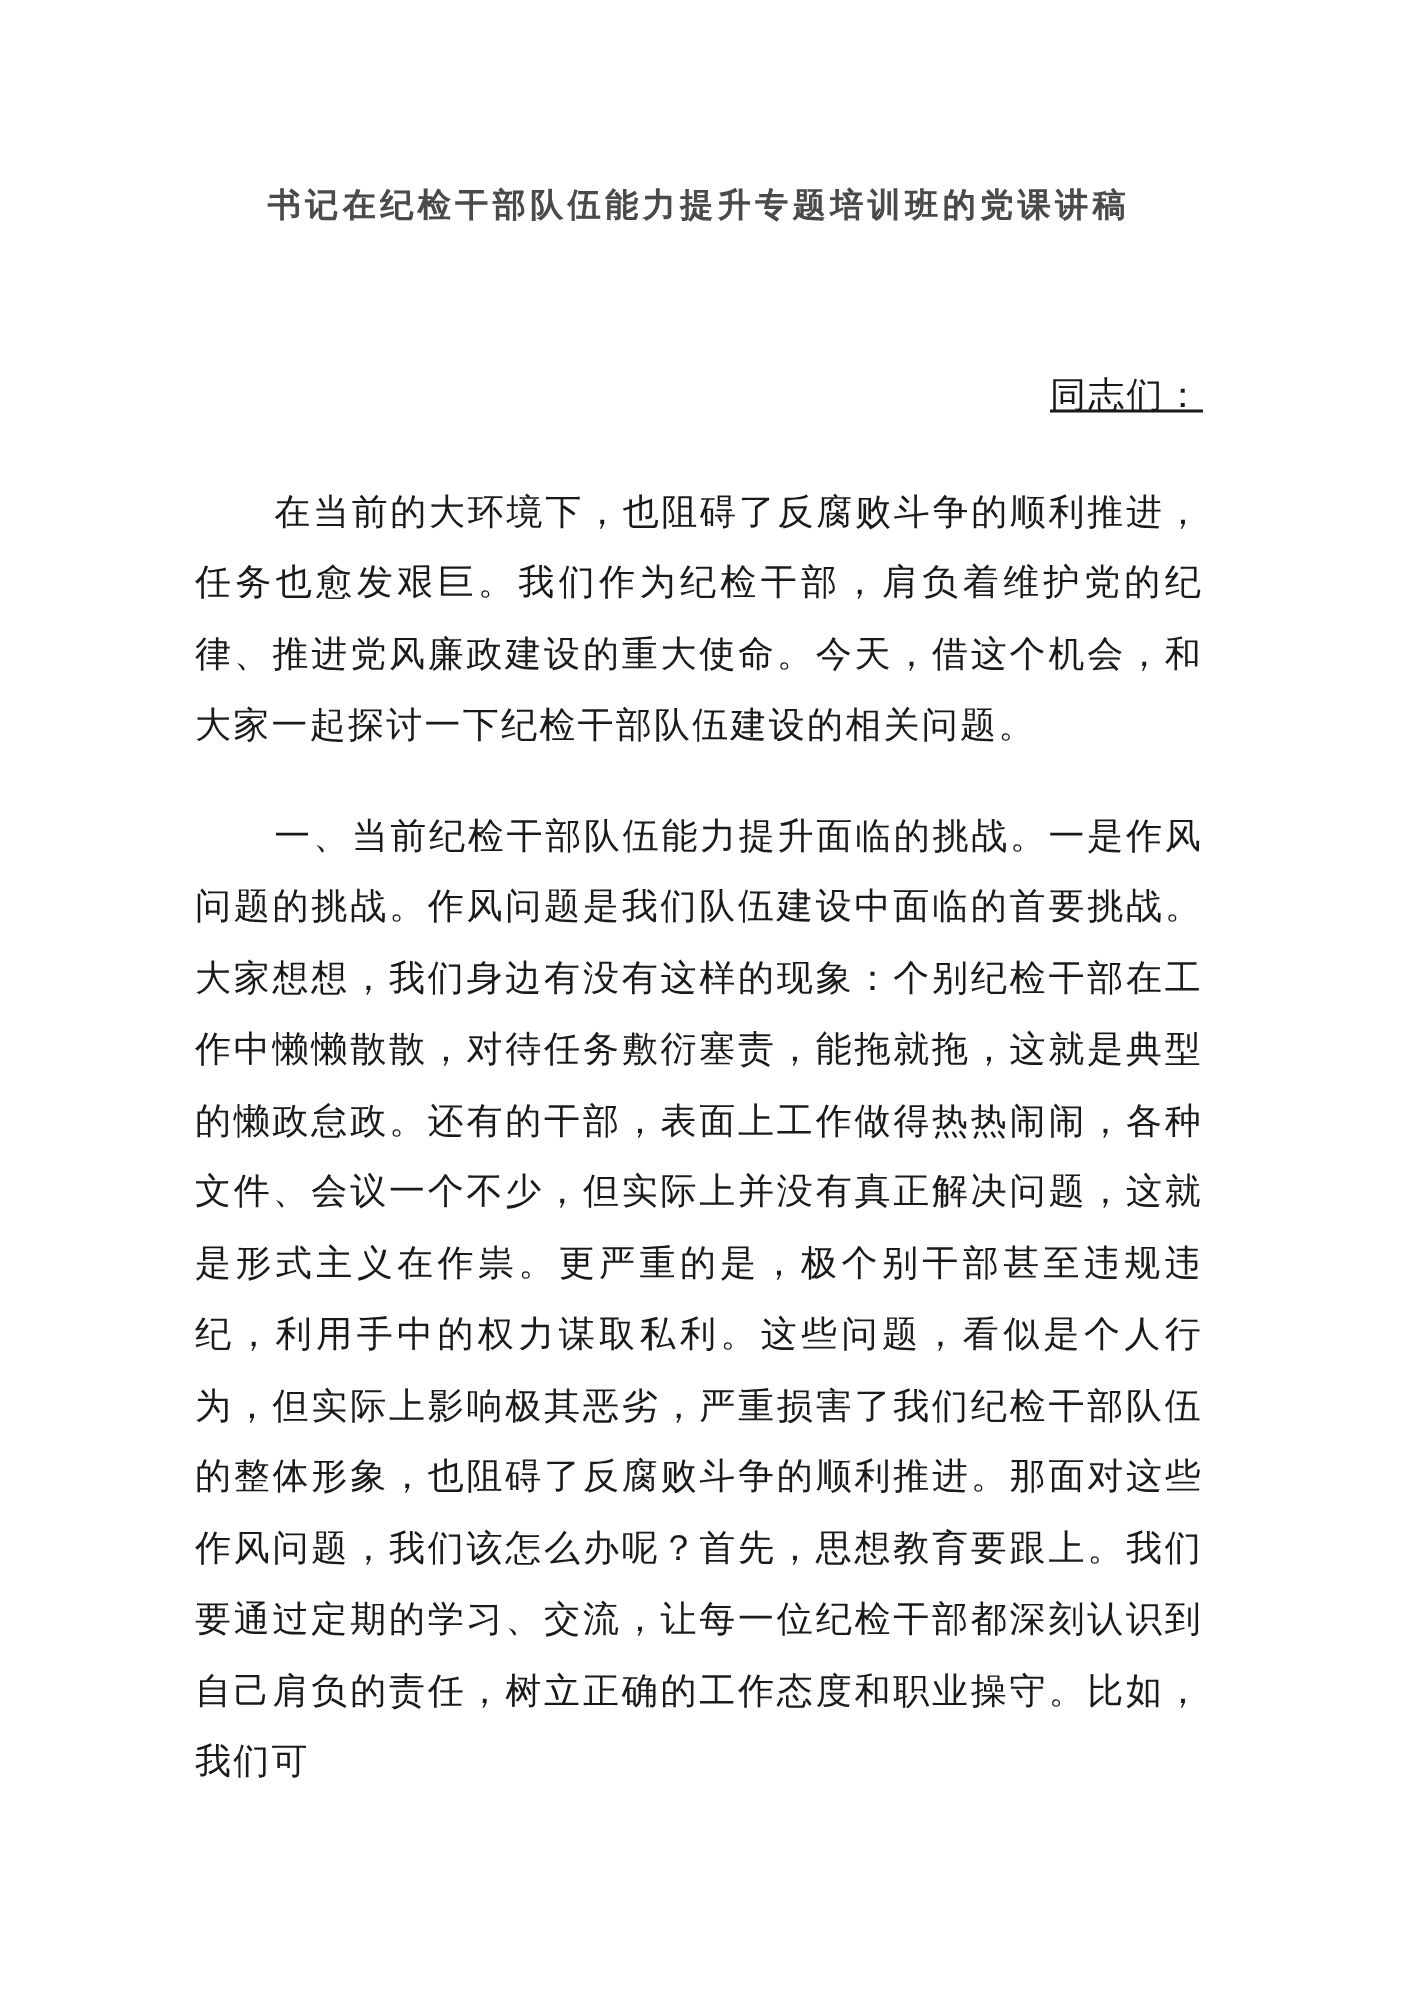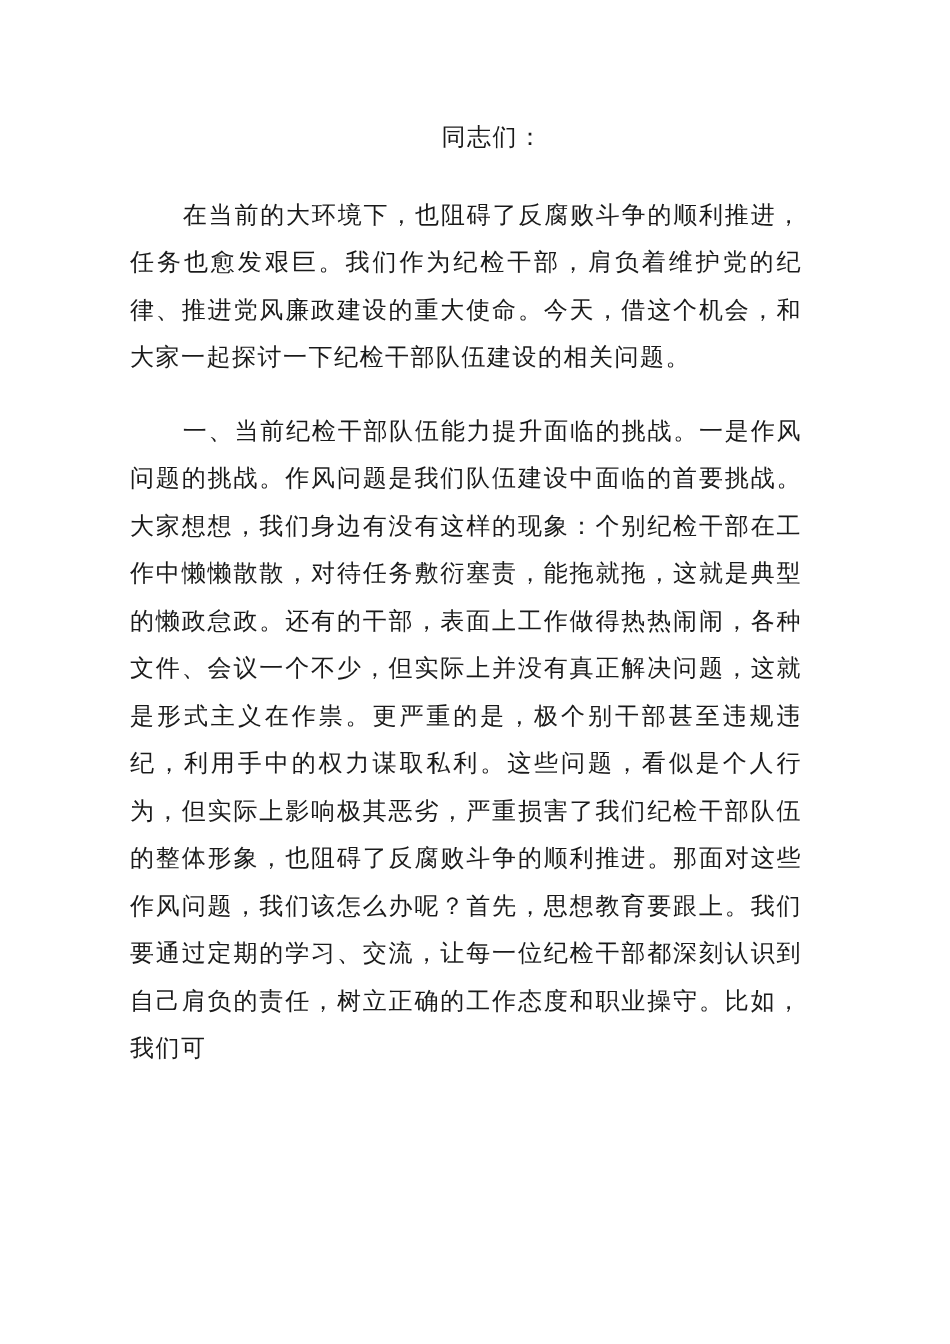--- a/index.html
+++ b/index.html
@@ -35,26 +35,28 @@
     font-weight: 400;
     color: #1a1a1a;
     line-height: 47.5px;
     letter-spacing: 1.5px;
     text-align: justify;
     text-indent: 2.2em;
     word-break: break-all;
   }
   .salutation {
     margin-bottom: 30px;
-    text-align: center;
+    text-align: right;
+    text-decoration: underline;
   }
 </style>
 </head>
 <body>
 
 <div class="page">
+  <h1 class="doc-title">书记在纪检干部队伍能力提升专题培训班的党课讲稿</h1>
 
   <p class="para salutation">同志们：</p>
 
   <p class="para">在当前的大环境下，也阻碍了反腐败斗争的顺利推进，任务也愈发艰巨。我们作为纪检干部，肩负着维护党的纪律、推进党风廉政建设的重大使命。今天，借这个机会，和大家一起探讨一下纪检干部队伍建设的相关问题。</p>
 
   <p class="para">一、当前纪检干部队伍能力提升面临的挑战。一是作风问题的挑战。作风问题是我们队伍建设中面临的首要挑战。大家想想，我们身边有没有这样的现象：个别纪检干部在工作中懒懒散散，对待任务敷衍塞责，能拖就拖，这就是典型的懒政怠政。还有的干部，表面上工作做得热热闹闹，各种文件、会议一个不少，但实际上并没有真正解决问题，这就是形式主义在作祟。更严重的是，极个别干部甚至违规违纪，利用手中的权力谋取私利。这些问题，看似是个人行为，但实际上影响极其恶劣，严重损害了我们纪检干部队伍的整体形象，也阻碍了反腐败斗争的顺利推进。那面对这些作风问题，我们该怎么办呢？首先，思想教育要跟上。我们要通过定期的学习、交流，让每一位纪检干部都深刻认识到自己肩负的责任，树立正确的工作态度和职业操守。比如，我们可</p>
 </div>
 
 </body></html>

